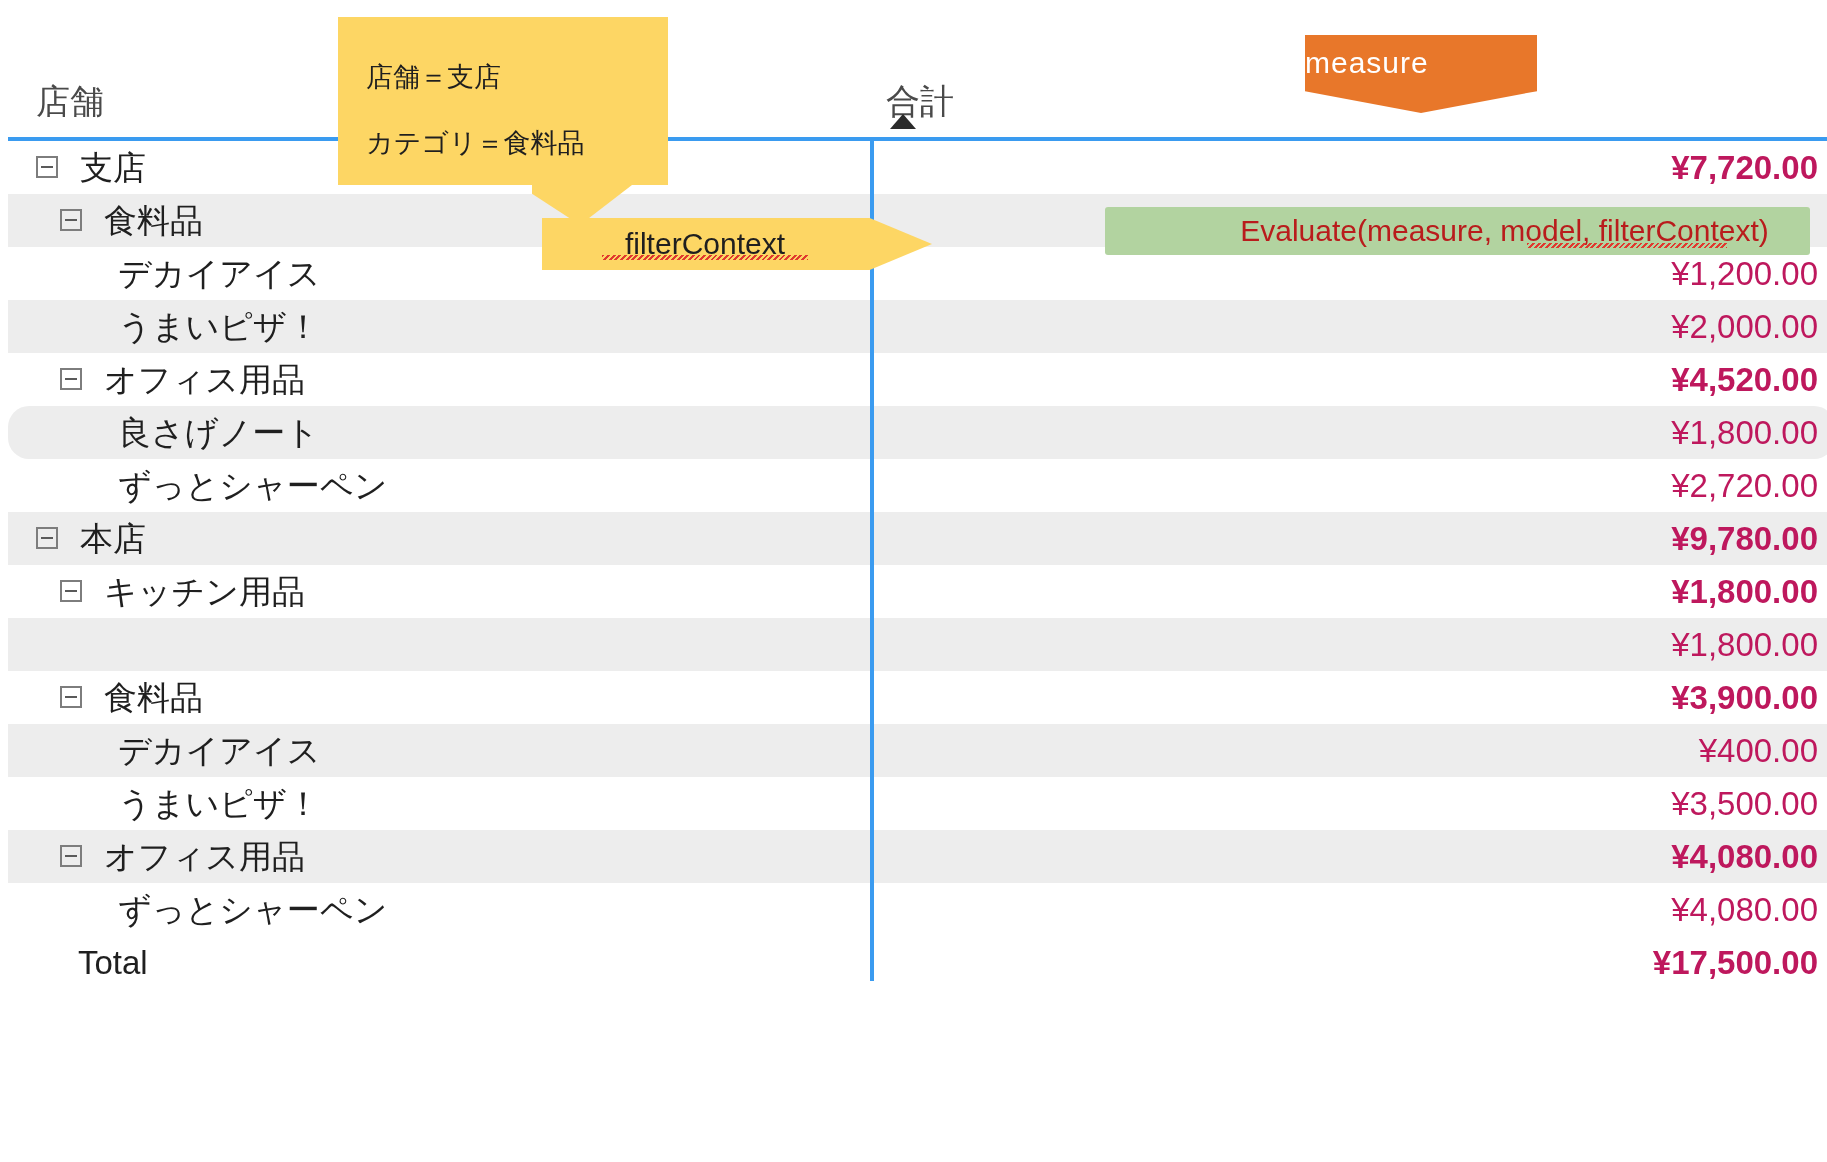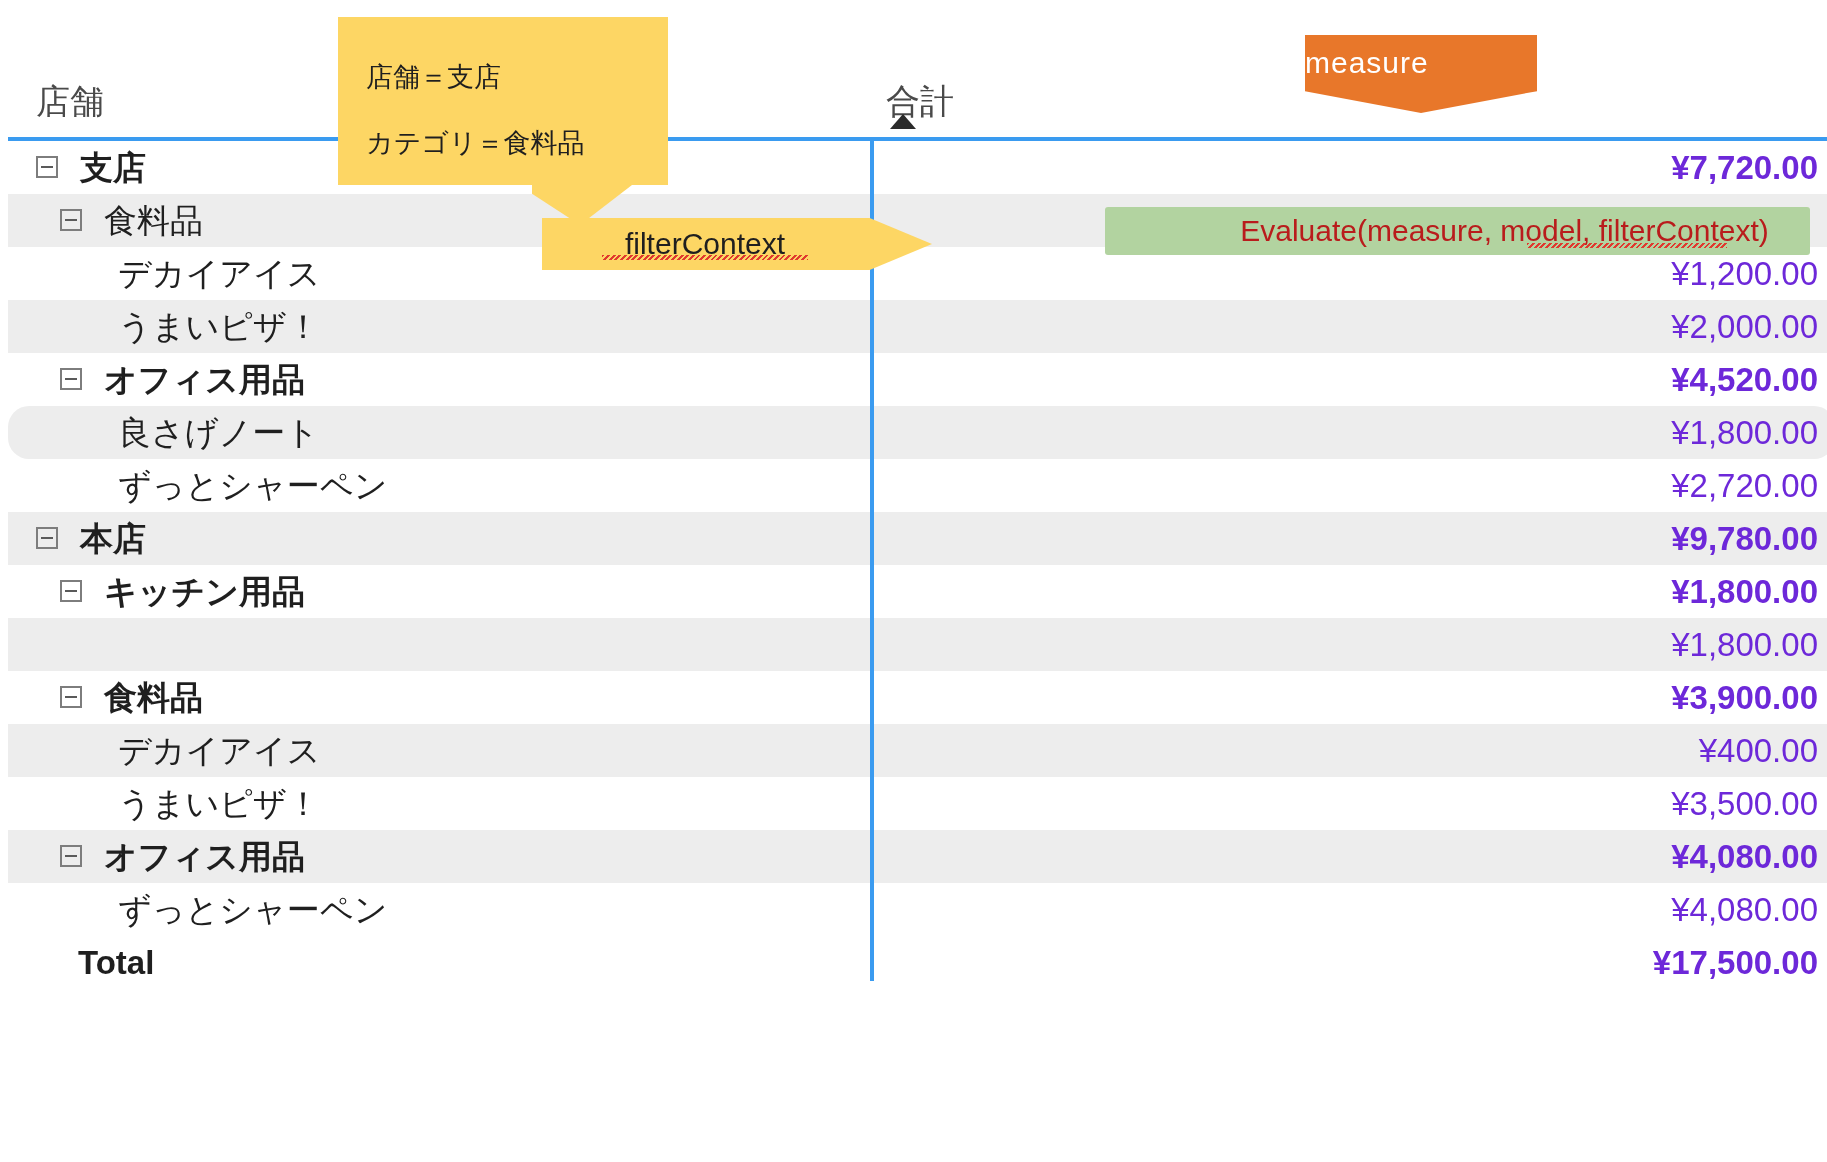--- a/index.html
+++ b/index.html
@@ -25,24 +25,24 @@
   #hdr-rule{position:absolute;left:0;top:119px;width:1827px;height:4px;background:#3a9bf0;}
 
   #col-divider{position:absolute;left:862px;top:121px;width:4px;height:842px;background:#3a9bf0;}
 
   .row{position:absolute;left:0;width:1827px;height:53px;}
   .row.alt{background:#ededed;}
   .row.plain{background:#ffffff;}
 
   .cell-label{position:absolute;top:0;height:53px;line-height:53px;
     color:#1f1f1f;font-size:33px;white-space:nowrap;}
-  .cell-label.b{font-weight:700;}
+  .cell-label.b{font-weight:400;}
 
   .cell-value{position:absolute;right:17px;top:0;height:47px;line-height:53px;
-    color:#6d28d9;font-size:33px;text-align:right;white-space:nowrap;}
+    color:#be185d;font-size:33px;text-align:right;white-space:nowrap;}
   .cell-value.b{font-weight:700;}
 
   
   .exp{position:absolute;top:15px;width:22px;height:22px;border:2px solid #7d7d7d;box-sizing:border-box;}
   .exp:after{content:"";position:absolute;left:3px;top:8px;width:12px;height:2px;background:#5a5a5a;}
 
   
   .lvl1 .exp{left:28px;}
   .lvl1 .cell-label{left:72px;}
   .lvl2 .exp{left:52px;}

